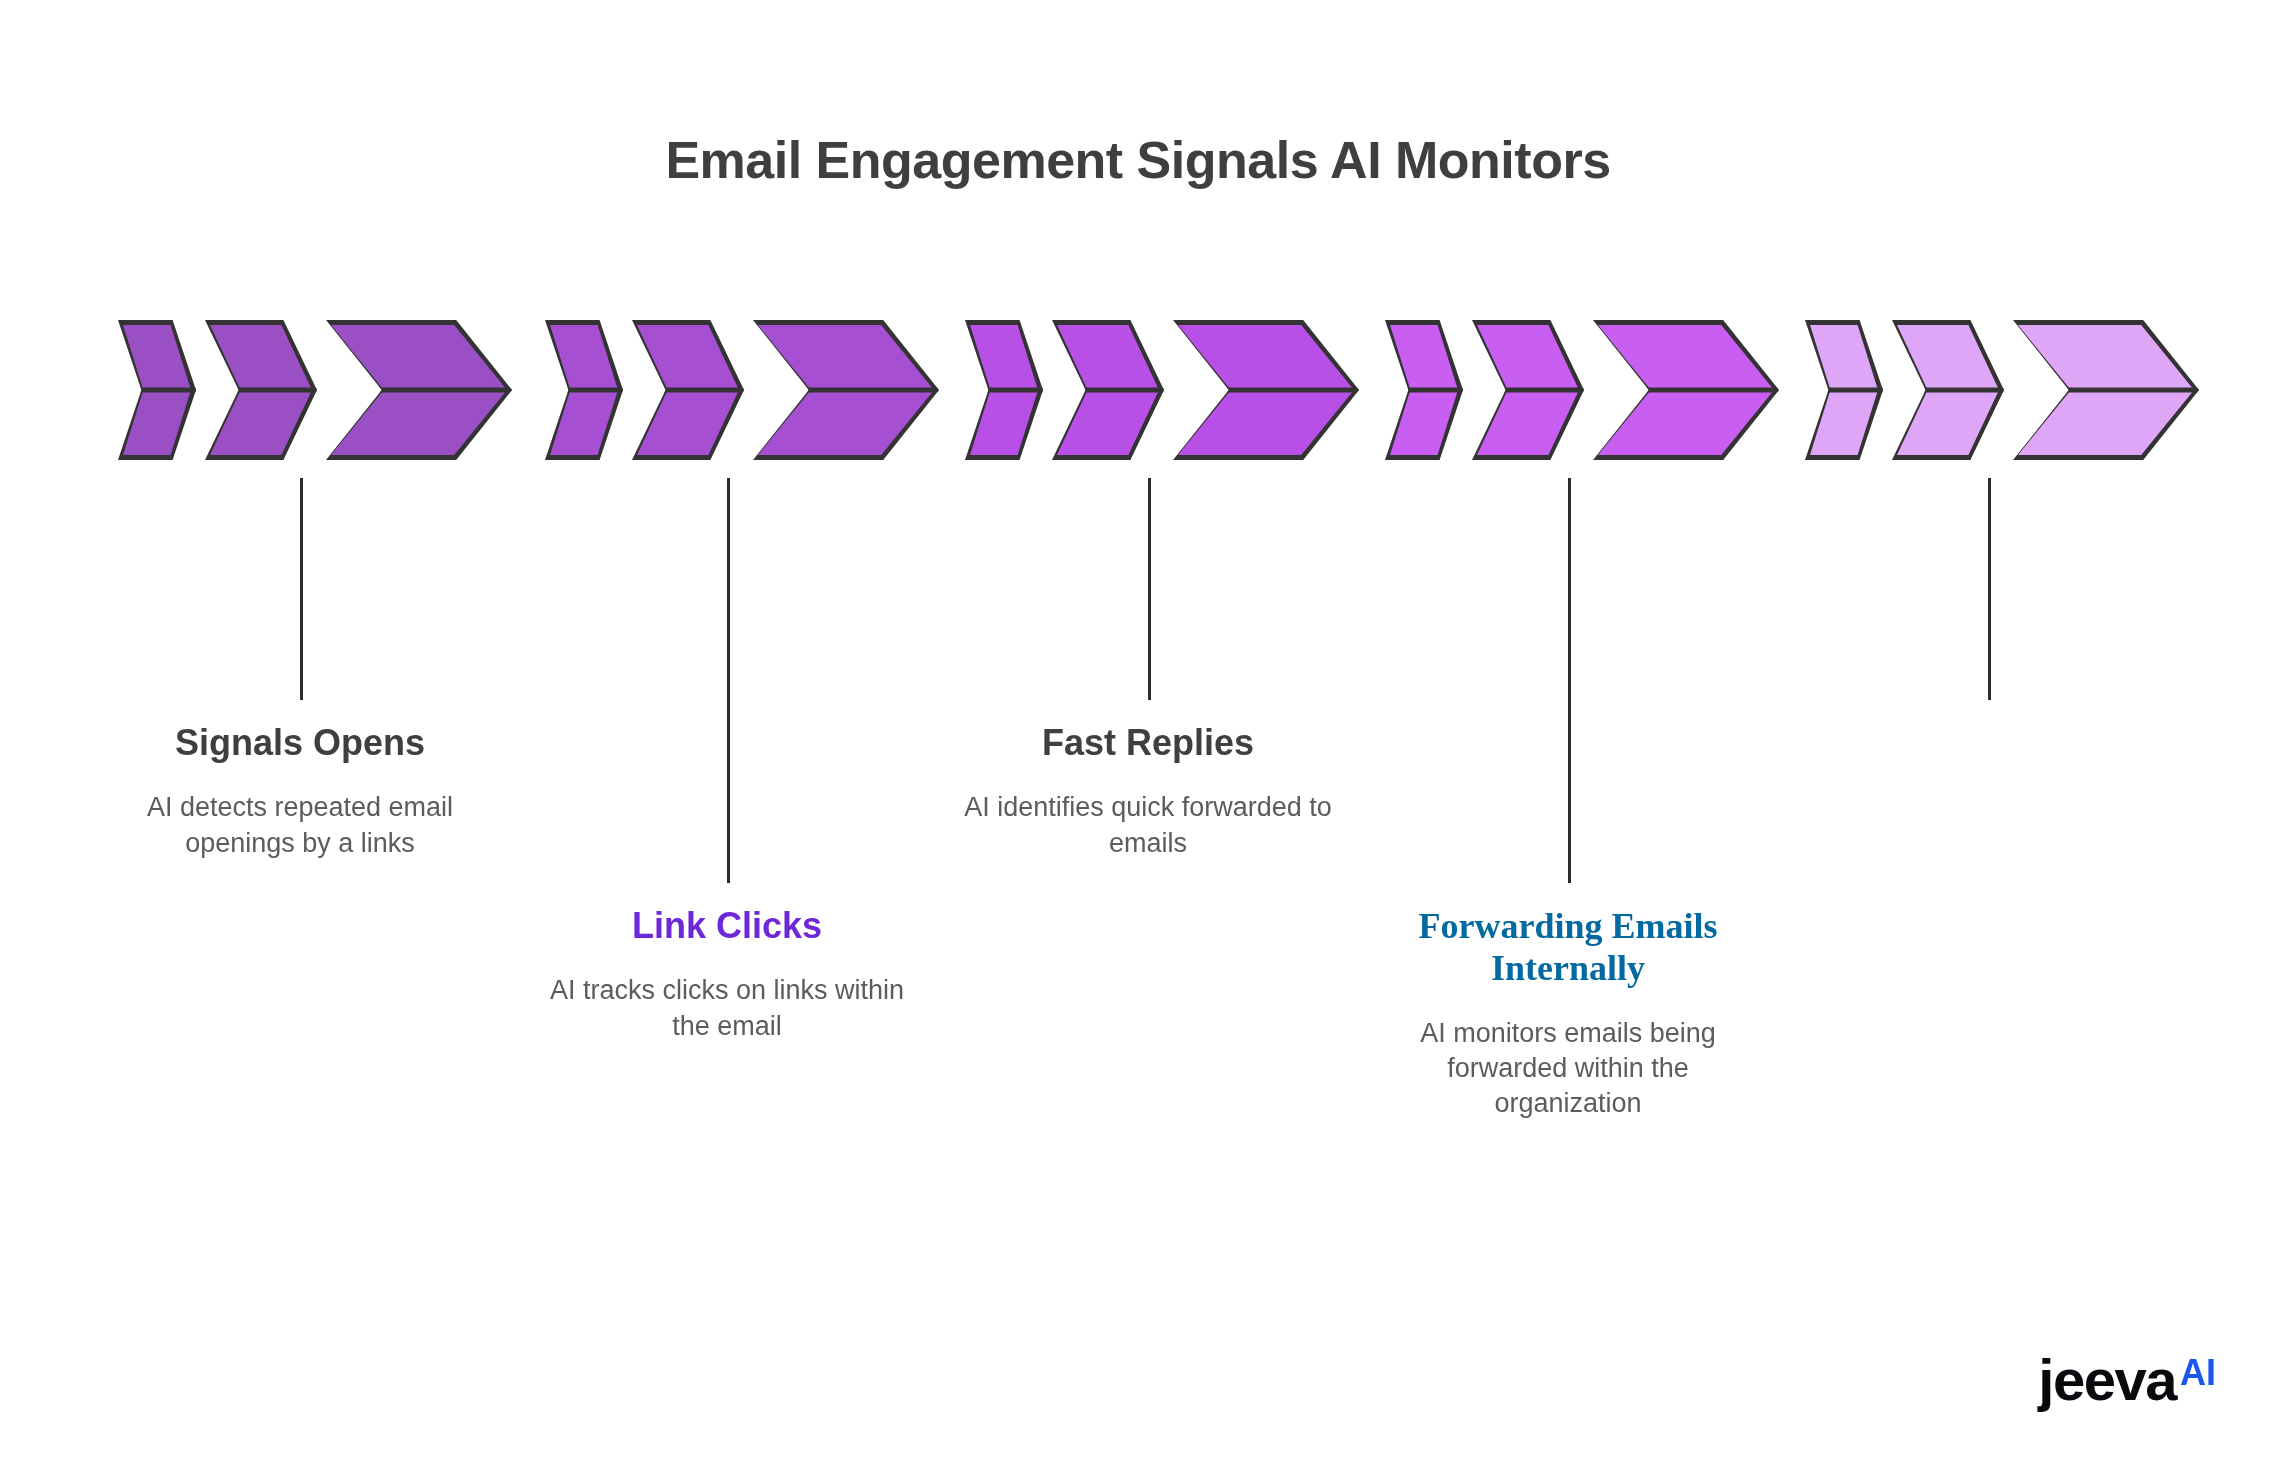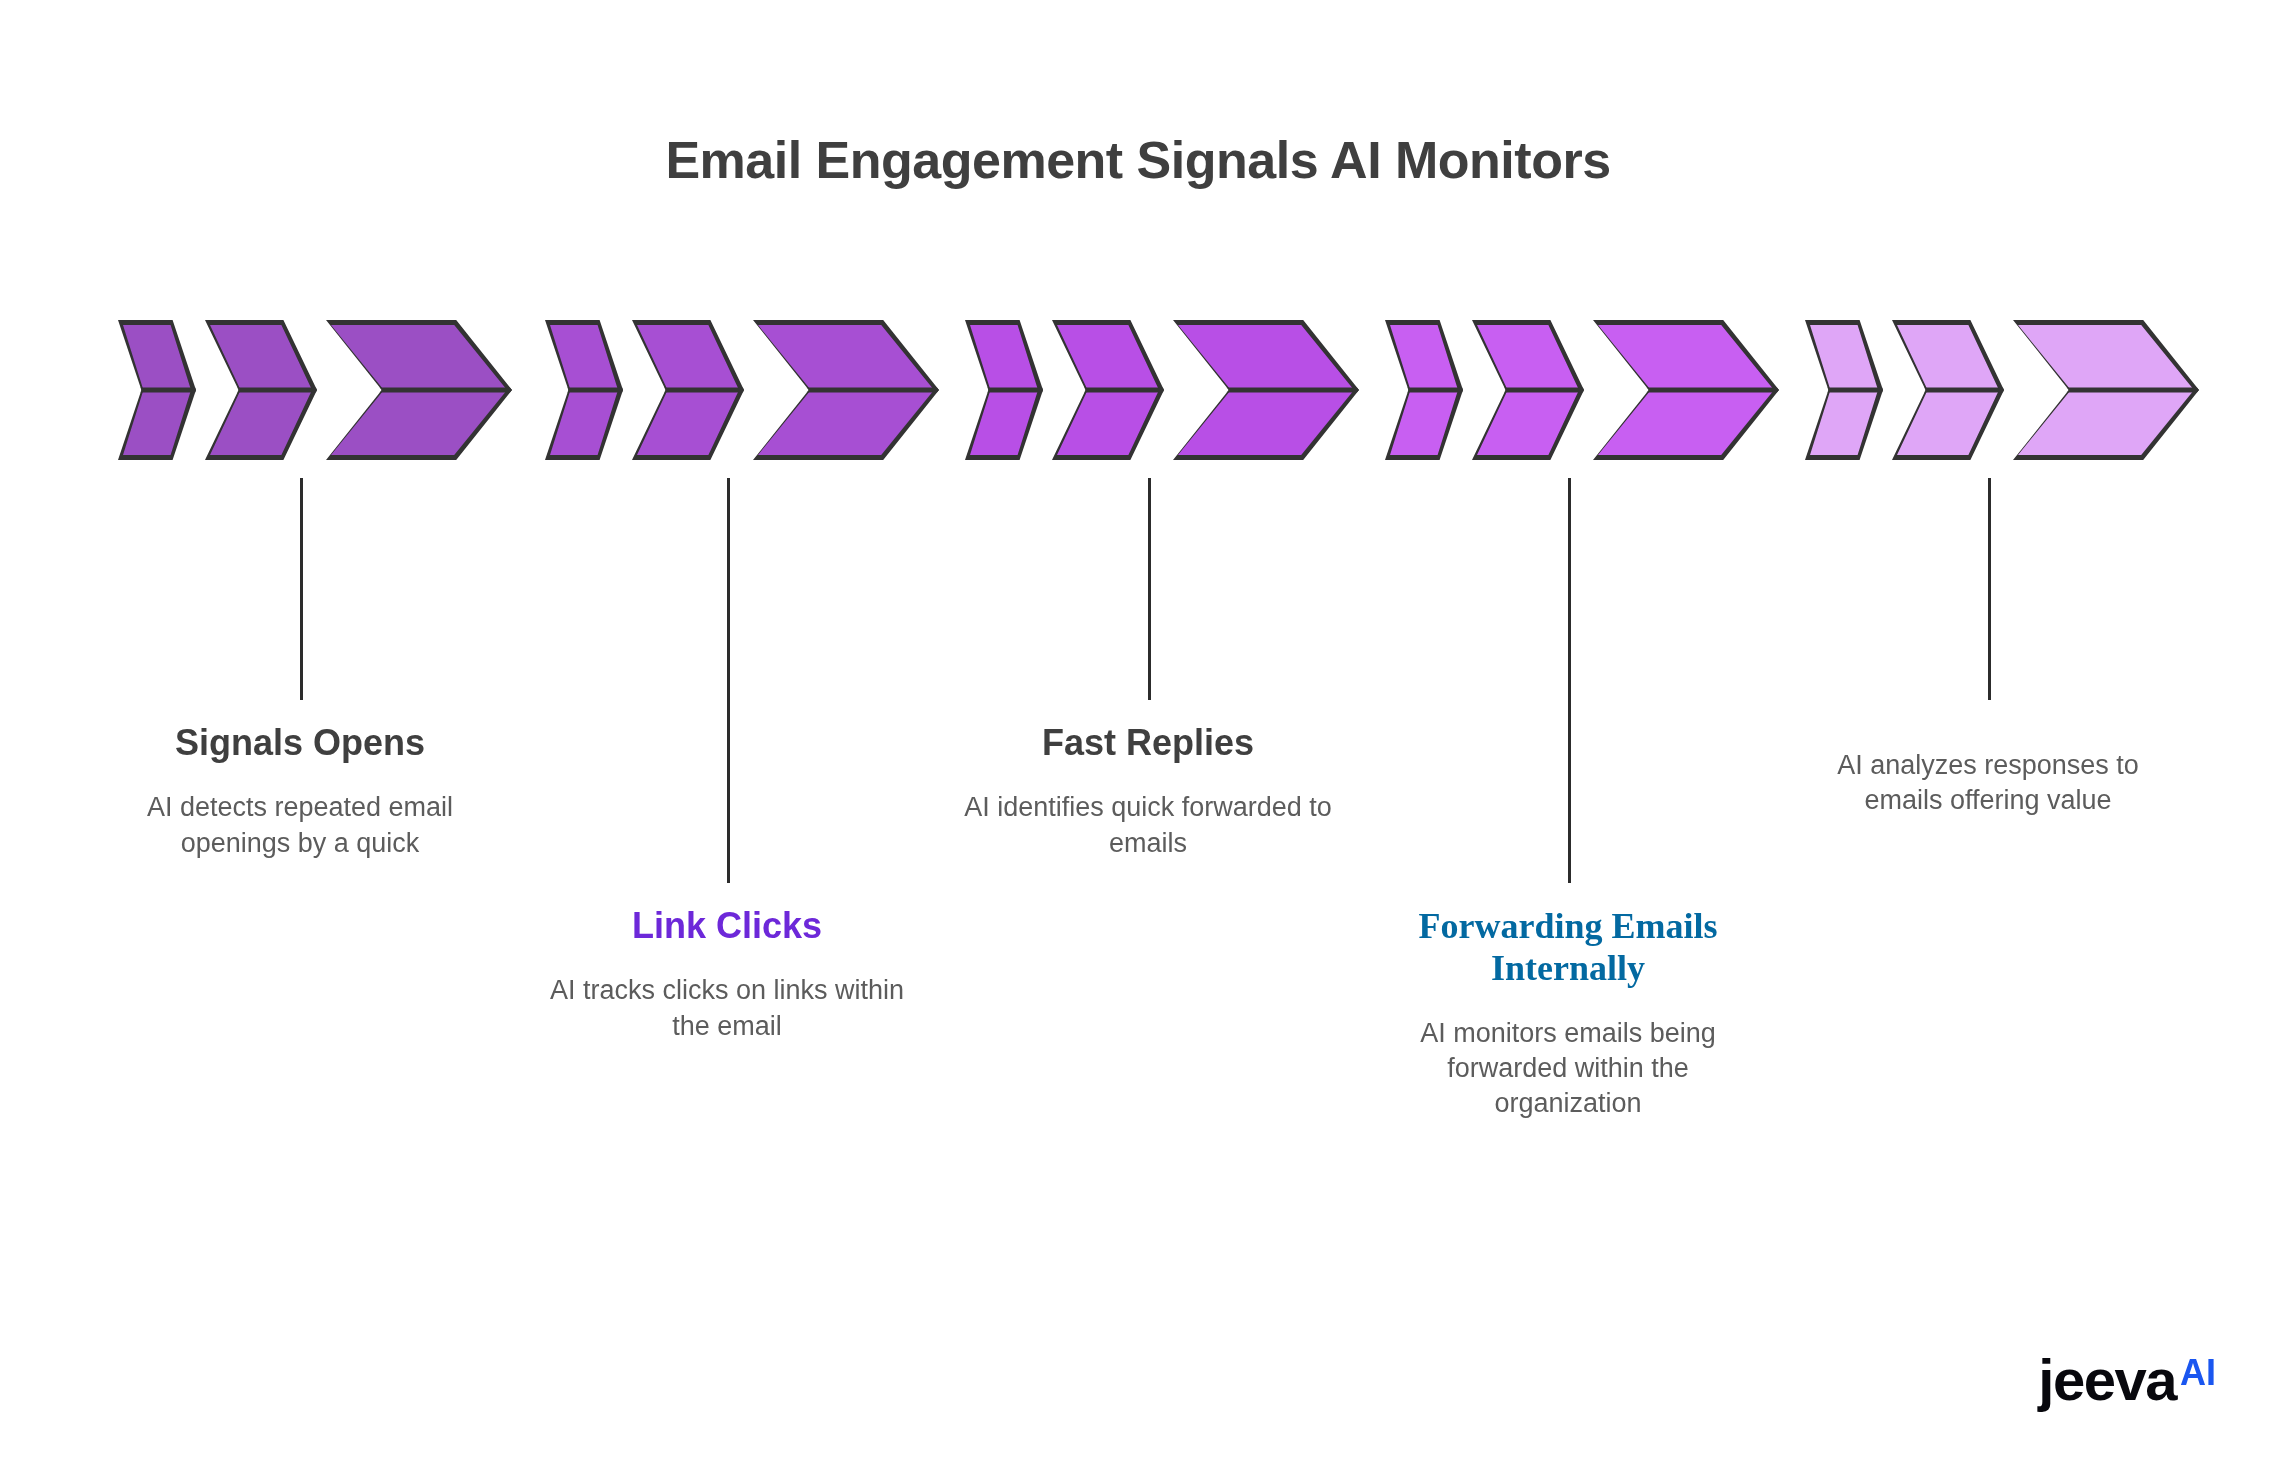--- a/index.html
+++ b/index.html
@@ -196,38 +196,37 @@
 </div>
 
 <div class="connector" style="left: 300px; top: 478px; height: 222px; background: rgb(44, 44, 44);"></div>
 <div class="connector" style="left: 727px; top: 478px; height: 405px; background: rgb(44, 44, 44);"></div>
 <div class="connector" style="left: 1148px; top: 478px; height: 222px; background: rgb(44, 44, 44);"></div>
 <div class="connector" style="left: 1568px; top: 478px; height: 405px; background: rgb(44, 44, 44);"></div>
 <div class="connector" style="left: 1988px; top: 478px; height: 222px; background: rgb(44, 44, 44);"></div>
 
 <div class="col" style="left:110px; top:722px; width:380px;">
   <div class="col-heading" style="color: rgb(63, 63, 63);">Signals Opens</div>
-  <div class="col-desc" style="color: rgb(92, 92, 92);">AI detects repeated email openings by a quick</div>
+  <div class="col-desc" style="color: rgb(92, 92, 92);">AI detects repeated email openings by a links</div>
 </div>
 
 <div class="col" style="left:537px; top:905px; width:380px;">
   <div class="col-heading" style="color: #6d28d9;">Link Clicks</div>
   <div class="col-desc" style="color: rgb(92, 92, 92);">AI tracks clicks on links within the email</div>
 </div>
 
 <div class="col" style="left:958px; top:722px; width:380px;">
   <div class="col-heading" style="color: rgb(63, 63, 63);">Fast Replies</div>
   <div class="col-desc" style="color: rgb(92, 92, 92);">AI identifies quick forwarded to emails</div>
 </div>
 
 <div class="col" style="left:1398px; top:905px; width:340px;">
   <div class="col-heading" style="color: #0369a1; font-family: Liberation Serif, serif;">Forwarding Emails Internally</div>
   <div class="col-desc" style="color: rgb(92, 92, 92);">AI monitors emails being forwarded within the organization</div>
 </div>
 
 <div class="col" style="left:1808px; top:722px; width:360px;">
-  <div class="col-desc" style="color: rgb(92, 92, 92);">AI analyzes responses to emails offering value</div>
 </div>
 
 <div class="logo">
   <span class="logo-word" style="color: rgb(8, 8, 13);">jeeva</span>
   <span class="logo-ai" style="color: rgb(26, 86, 240);">AI</span>
 </div>
 
 </body></html>

